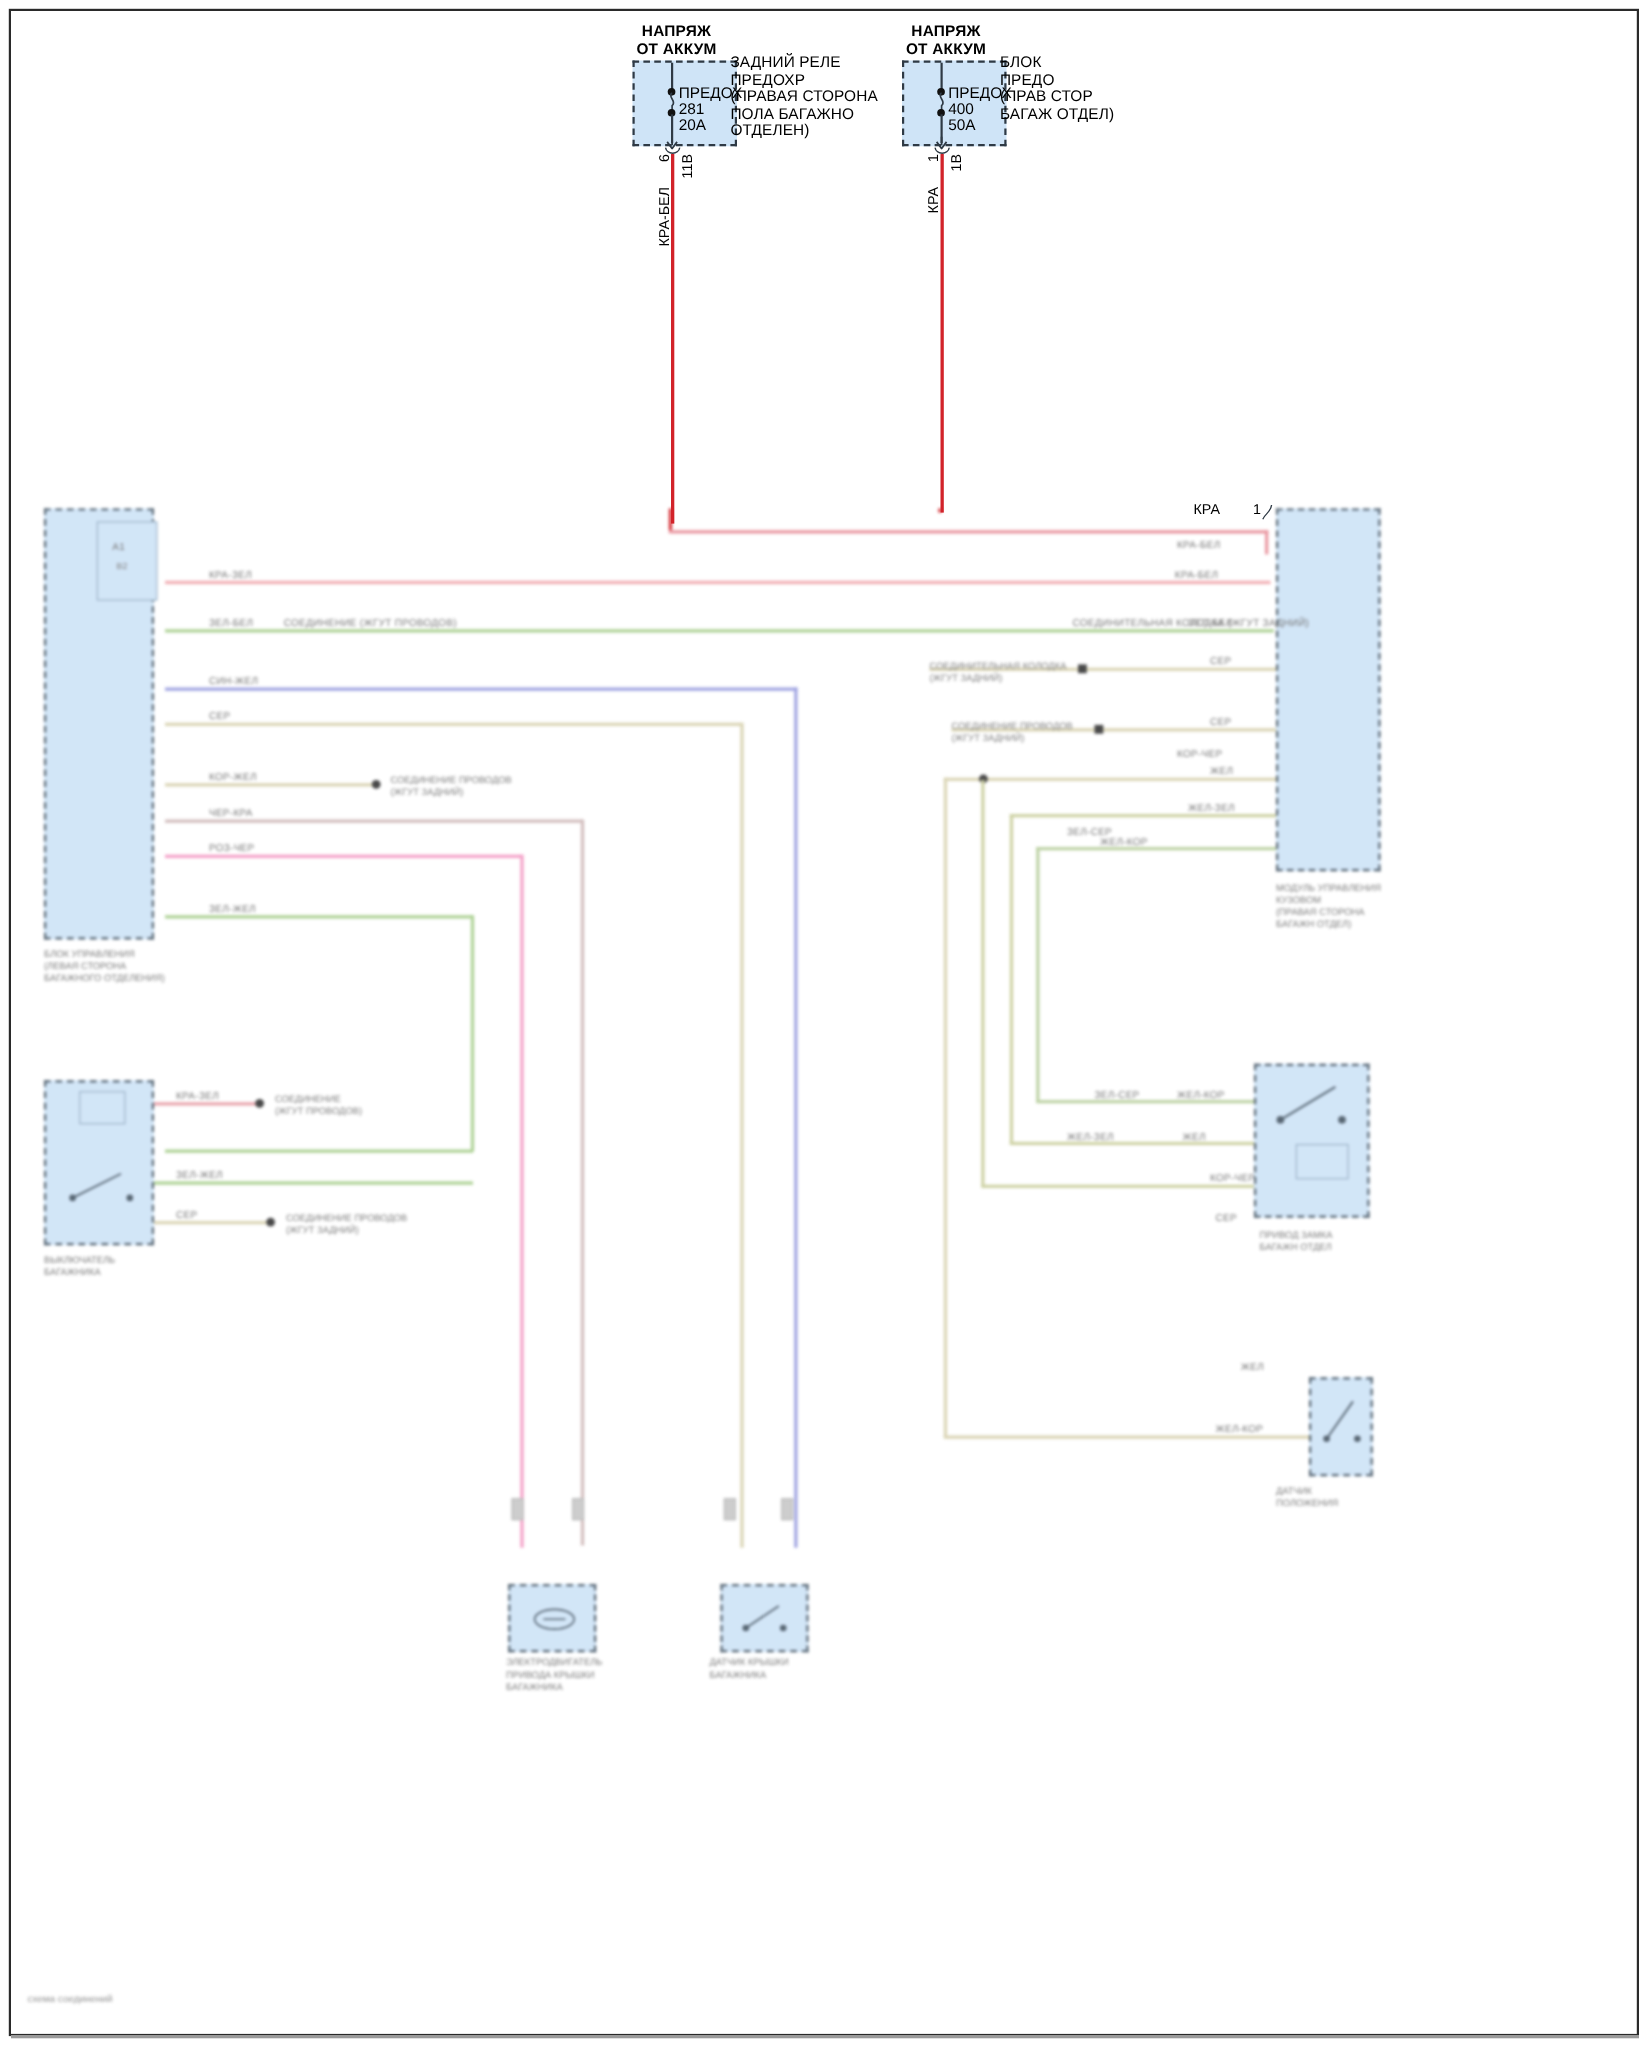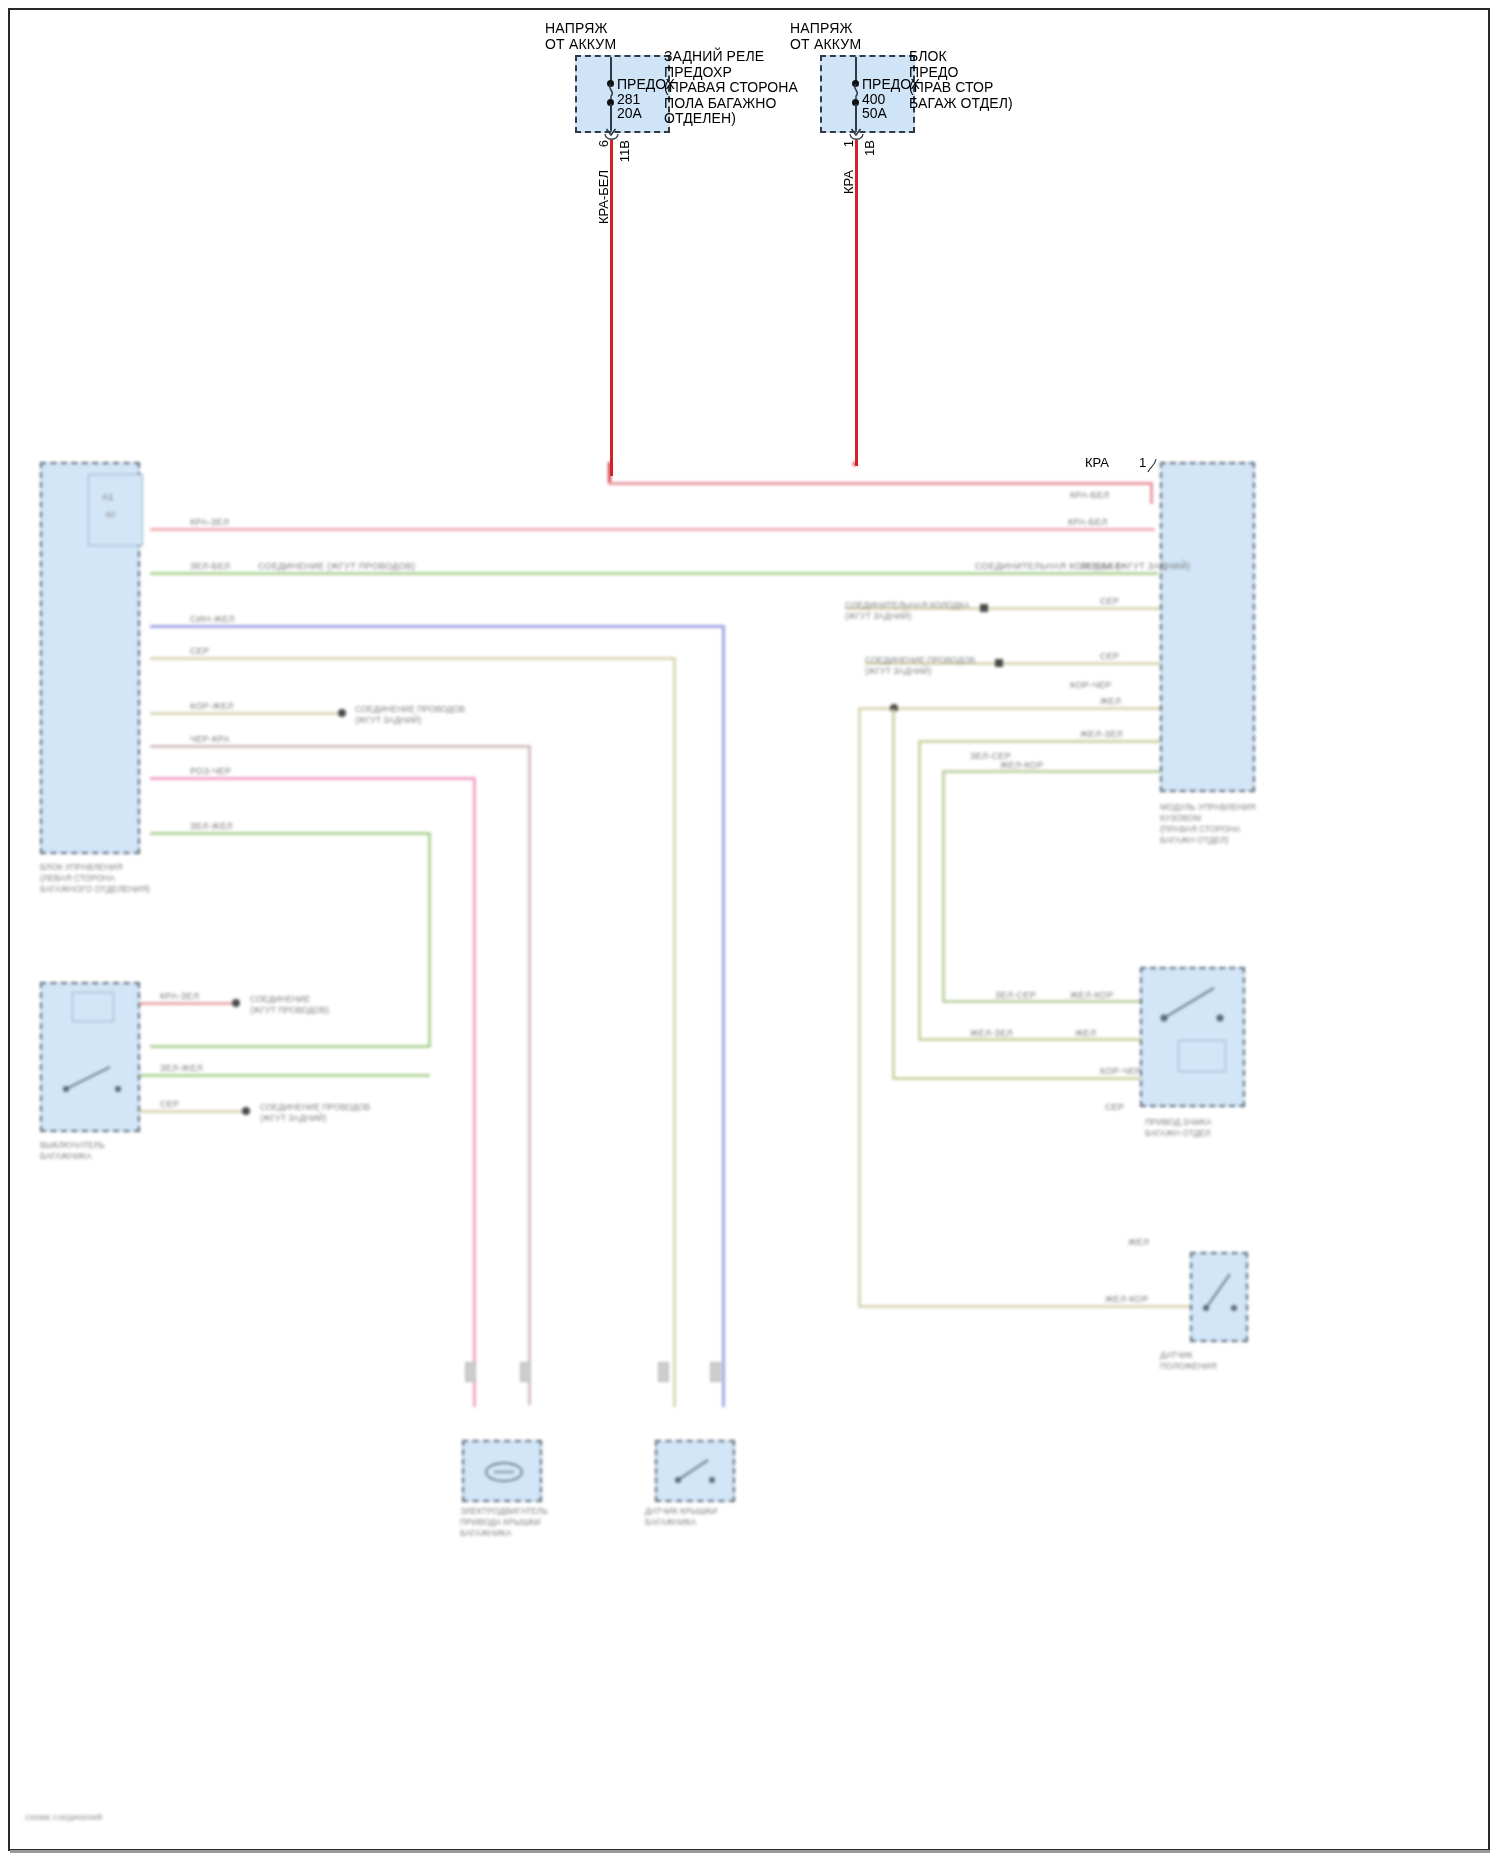--- a/index.html
+++ b/index.html
@@ -18,23 +18,23 @@
   }
   
   .fuse-block{
     position:absolute;
     background:#cfe4f7;
     border:2px dashed #2f3a45;
     box-sizing:border-box;
   }
   .blk-title{
     position:absolute;
-    text-align:left;
+    text-align:center;
     font-size:14px;line-height:16px;color:#000;
-    white-space:pre-line;font-weight:400;
+    white-space:pre-line;font-weight:700;
     letter-spacing:.2px;
   }
   .blk-side{
     position:absolute;
     font-size:14px;line-height:15.5px;color:#000;
     white-space:pre-line;letter-spacing:.1px;
   }
   .fuse-label{
     position:absolute;font-size:14px;line-height:17px;color:#000;
     white-space:pre-line;

